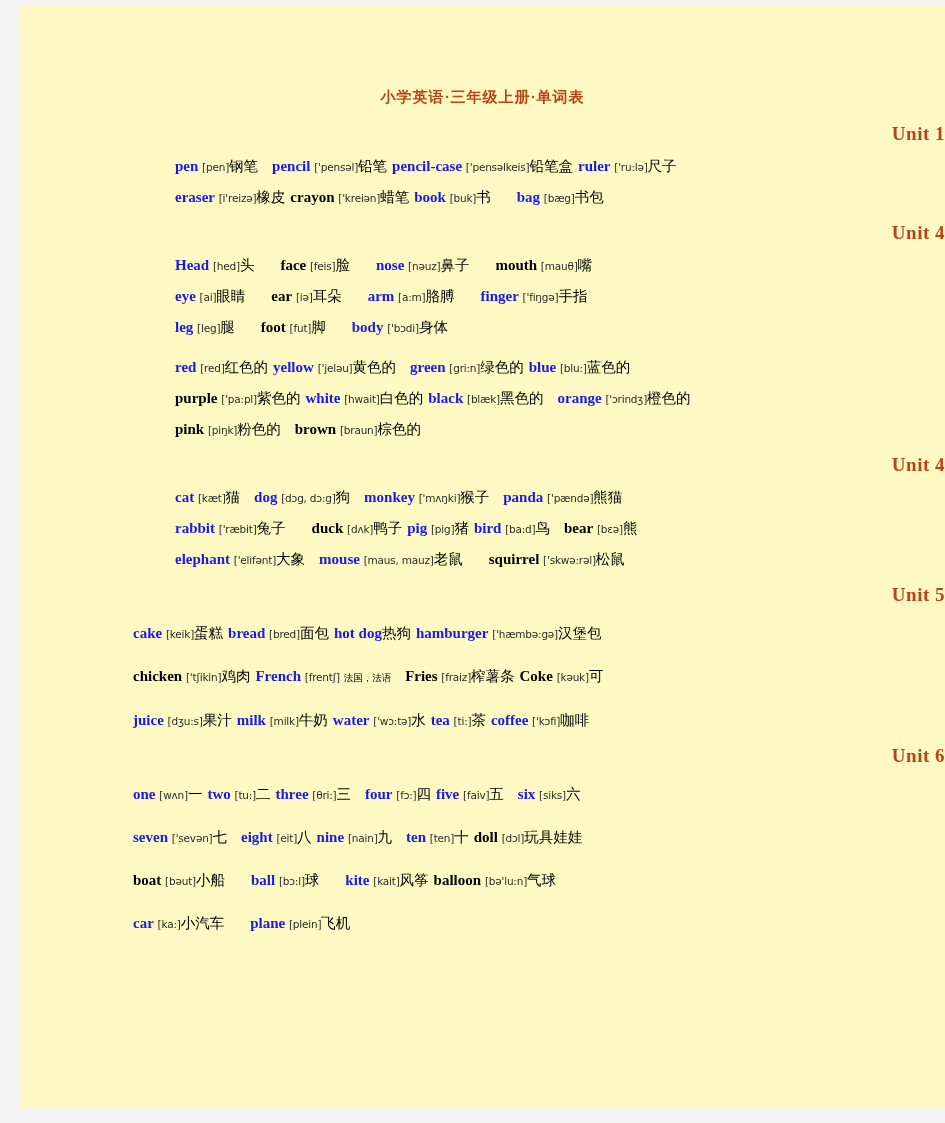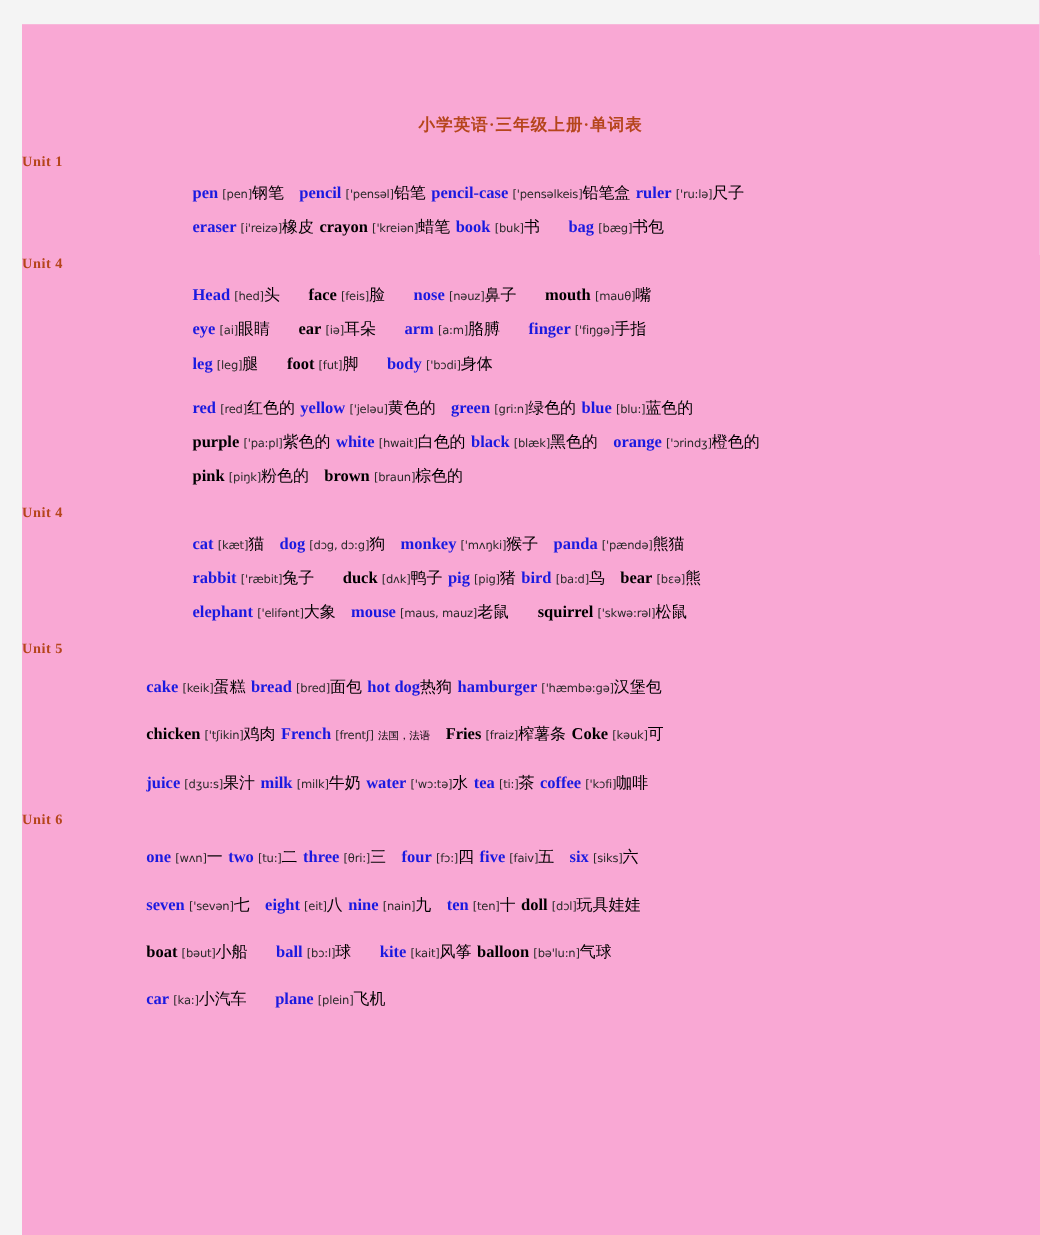--- a/index.html
+++ b/index.html
@@ -9,43 +9,43 @@
   body {
     width: 945px;
     height: 1123px;
     background: #f4f4f4;
     font-family: "Liberation Serif", "DejaVu Serif", serif;
     overflow: hidden;
   }
   #page {
     position: absolute;
     left: 20px;
-    top: 22px;
+    top: 6px;
     width: 925px;
     height: 1101px;
-    background: #f9a8d4;
+    background: #fef9c3;
     box-sizing: border-box;
   }
   #doc-body {
     padding-top: 82px;
   }
   .doc-title {
     text-align: center;
     color: #b5451b;
     font-weight: bold;
     font-size: 15px;
     letter-spacing: 1px;
     font-family: "Liberation Serif", "DejaVu Serif", serif;
     margin: 0 0 16px 0;
   }
   .unit-head {
-    text-align: left;
+    text-align: right;
     color: #b5451b;
     font-weight: bold;
-    font-size: 13px;
+    font-size: 19px;
     font-family: "Liberation Serif", "DejaVu Serif", serif;
     margin: 0 0 6px 0;
     letter-spacing: 0.5px;
   }
   .unit-block {
     margin-bottom: 9px;
   }
   .word-line {
     font-size: 15px;
     line-height: 30px;

